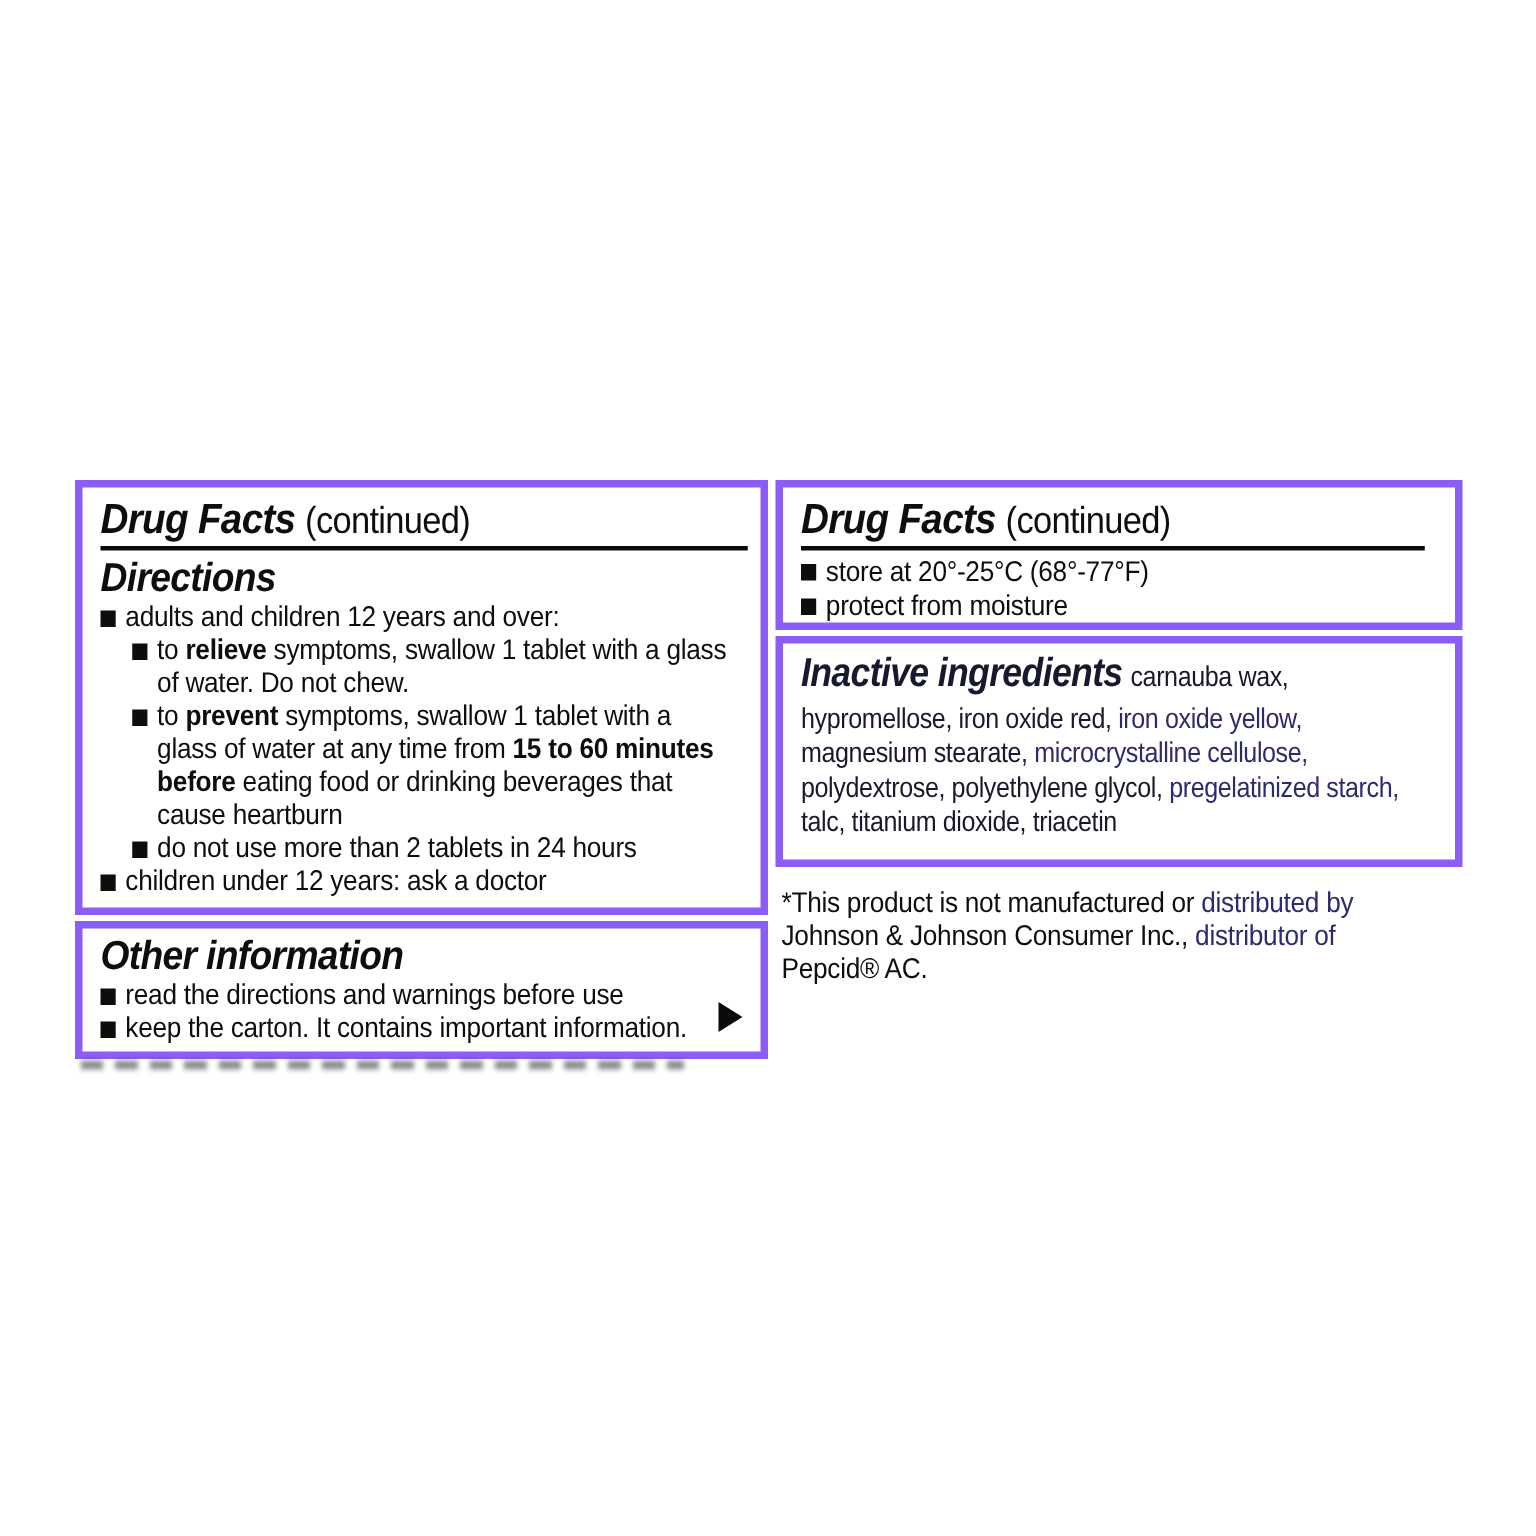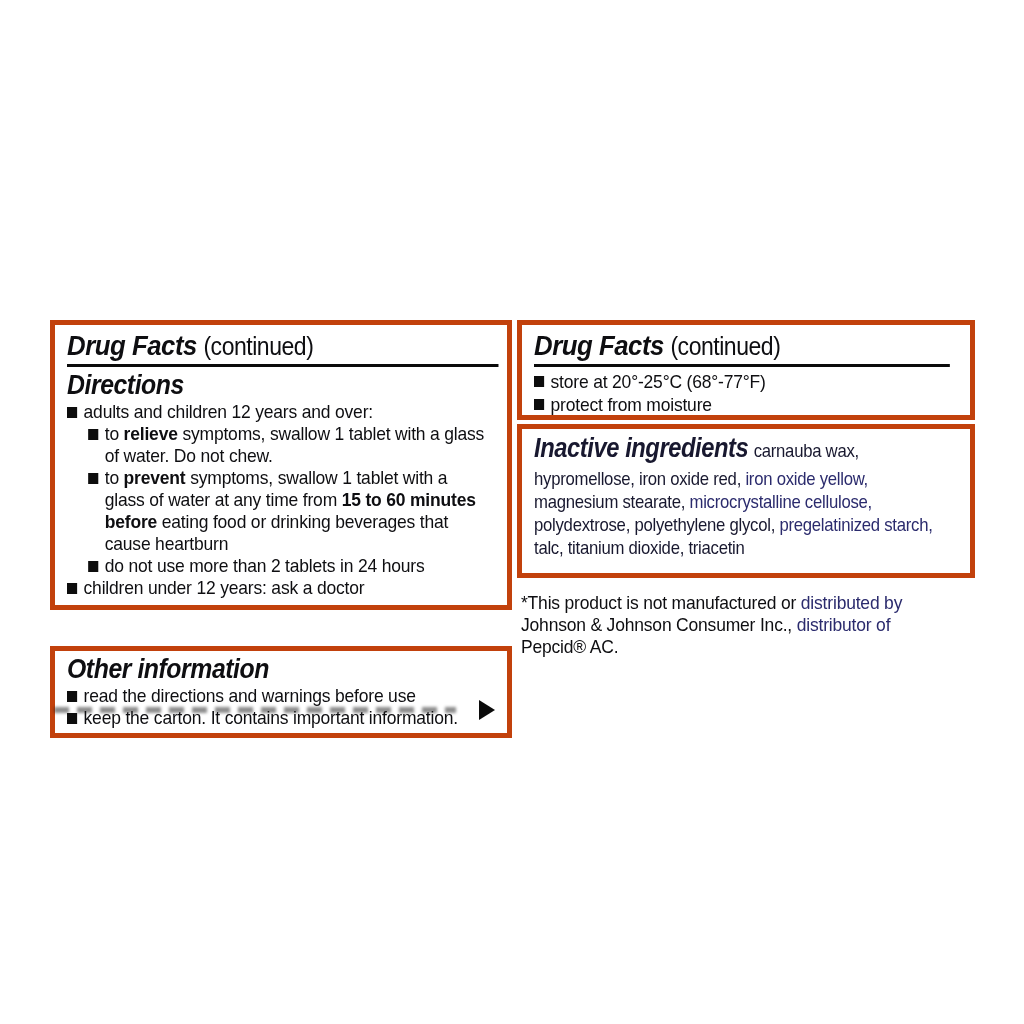--- a/index.html
+++ b/index.html
@@ -1,23 +1,23 @@
 <!DOCTYPE html>
 <html><head>
 <meta charset="utf-8">
 <style>
   html,body{margin:0;padding:0;background:#ffffff;}
   #canvas{
     position:relative;width:1024px;height:1024px;background:#ffffff;
     font-family:"Liberation Sans","DejaVu Sans",sans-serif;
     color:#0e0e11;overflow:hidden;
   }
-  .box{position:absolute;border:5px solid #c2410c;box-sizing:border-box;background:#ffffff;}
+  .box{position:absolute;border:5px solid #8b5cf6;box-sizing:border-box;background:#ffffff;}
   #left-box-1{left:50px;top:320px;width:462px;height:290px;padding:5px 8px 0 12px;}
-  #left-box-2{left:50px;top:646px;width:462px;height:92px;padding:3px 8px 0 12px;}
+  #left-box-2{left:50px;top:614px;width:462px;height:92px;padding:3px 8px 0 12px;}
   #right-box-1{left:517px;top:320px;width:458px;height:100px;padding:5px 8px 0 12px;}
   #right-box-2{left:517px;top:424px;width:458px;height:154px;padding:4px 8px 0 12px;}
   #right-box-3{left:517px;top:566px;width:458px;height:42px;padding:2px 8px 0 12px;}
   #footnote{position:absolute;left:521px;top:592px;width:470px;font-size:19px;line-height:23px;}
 
   .squeeze{transform:scaleX(0.92);transform-origin:0 0;width:108.5%;}
   .squeeze88{transform:scaleX(0.88);transform-origin:0 0;width:113.5%;}
 
   .hdr{display:flex;align-items:baseline;gap:7px;white-space:nowrap;}
   .df-bold{font-weight:700;font-style:italic;font-size:28px;line-height:32px;letter-spacing:-0.5px;}

